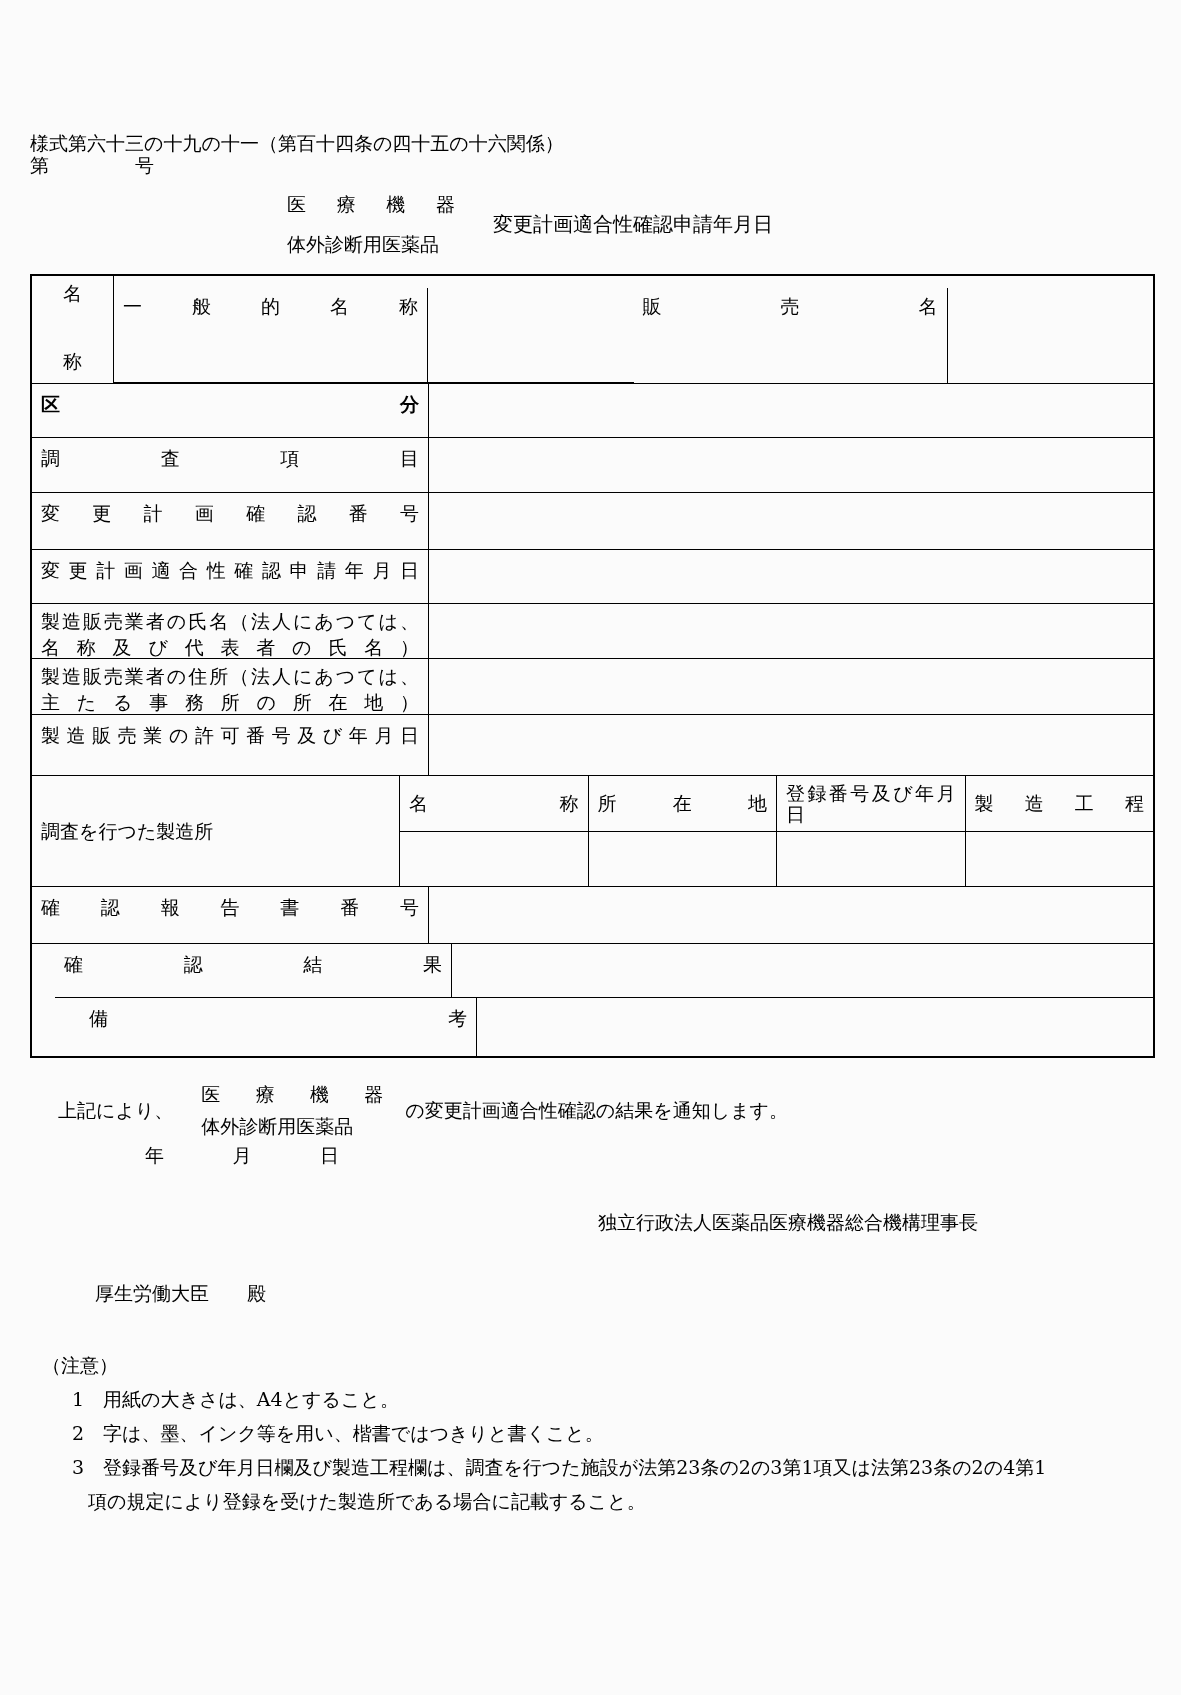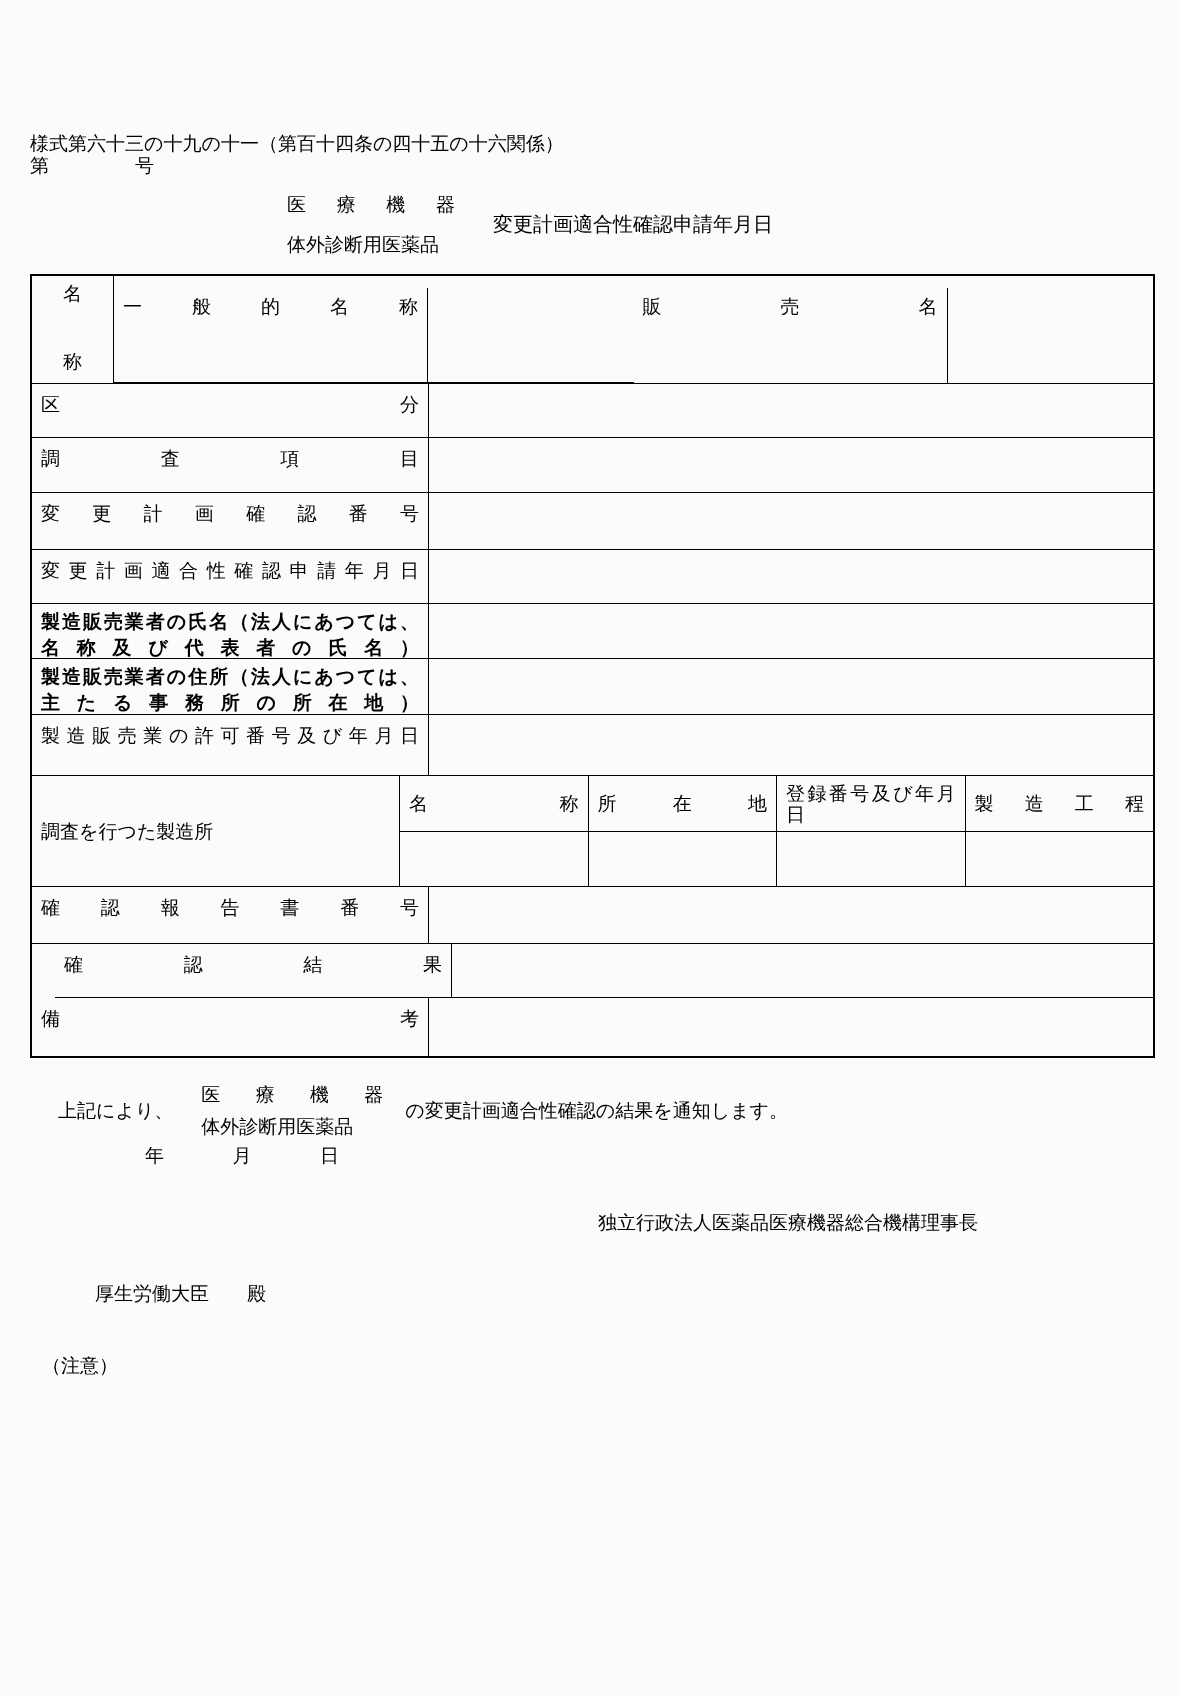--- a/index.html
+++ b/index.html
@@ -15,21 +15,21 @@
 
   
   .ftable {
     position:absolute; left:30px; top:274px; width:1125px;
     border:2px solid #000; box-sizing:border-box; background:transparent;
   }
   .ftable * { box-sizing:border-box; }
   .trow { display:flex; border-bottom:1px solid #000; }
   .trow.last { border-bottom:none; }
   .lbl { width:397px; border-right:1px solid #000; padding:10px 9px 0 9px; }
-  .lbl2 { padding-top:4px; line-height:26px;font-weight:bold; }
+  .lbl2 { padding-top:4px; line-height:26px; }
   .val { flex:1; }
 
   
   .pair { display:flex; height:108px; border-bottom:1px solid #000; }
   .vert {
     width:82px; border-right:1px solid #000;
     display:flex; flex-direction:column; justify-content:space-between;
     align-items:center; padding:7px 0 11px 0;
   }
   .pair-right { flex:1; display:flex; flex-direction:row;margin-top:12px; }
@@ -101,21 +101,21 @@
         </div>
         <div class="subrow">
           <div class="sublbl">
             <div class="jl">販売名</div>
           </div>
           <div class="subval"></div>
         </div>
       </div>
     </div>
 
-    <div class="trow" style="height:54px;">
+    <div class="trow" style="height:54px;font-weight:bold;">
       <div class="lbl">
         <div class="jl">区分</div>
       </div>
       <div class="val"></div>
     </div>
 
     <div class="trow" style="height:55px;">
       <div class="lbl">
         <div class="jl">調査項目</div>
       </div>
@@ -194,21 +194,21 @@
       <div class="val"></div>
     </div>
 
     <div class="trow" style="height:54px;margin-left:23px;">
       <div class="lbl">
         <div class="jl">確認結果</div>
       </div>
       <div class="val"></div>
     </div>
 
-    <div class="trow last" style="height:58px;">
+    <div class="trow last" style="height:58px;margin-left:48px;">
       <div class="lbl">
         <div class="jl">備考</div>
       </div>
       <div class="val"></div>
     </div>
 
   </div>
 
   <div class="abs closing-row" style="left:58px; top:1078px;">
     <span>上記により、</span>
@@ -224,14 +224,20 @@
     <span>月</span>
     <span>日</span>
   </div>
 
   <div class="abs" style="left:598px; top:1212px;">独立行政法人医薬品医療機器総合機構理事長</div>
 
   <div class="abs" style="left:95px; top:1283px;">厚生労働大臣　　殿</div>
 
   <div class="abs" style="left:42px; top:1355px;">（注意）</div>
 
+  <div class="abs" style="left:40px; top:1389px; width:1090px;">
+    <div class="note">1　用紙の大きさは、A4とすること。</div>
+    <div class="note">2　字は、墨、インク等を用い、楷書ではつきりと書くこと。</div>
+    <div class="note" style="margin-bottom:0;">3　登録番号及び年月日欄及び製造工程欄は、調査を行つた施設が法第23条の2の3第1項又は法第23条の2の4第1</div>
+    <div class="note-cont" style="margin-top:13px;">項の規定により登録を受けた製造所である場合に記載すること。</div>
+  </div>
 
 </div>
 
 </body></html>

